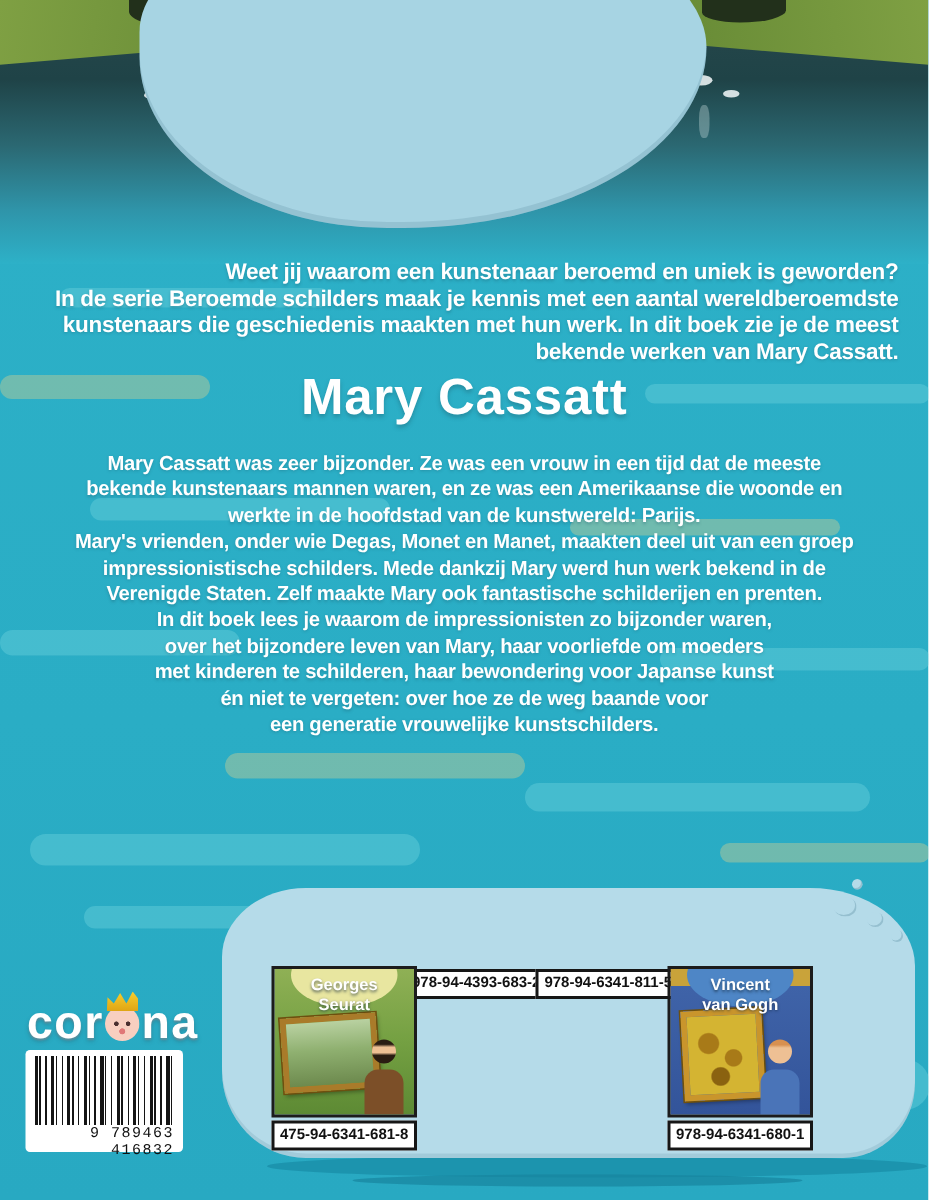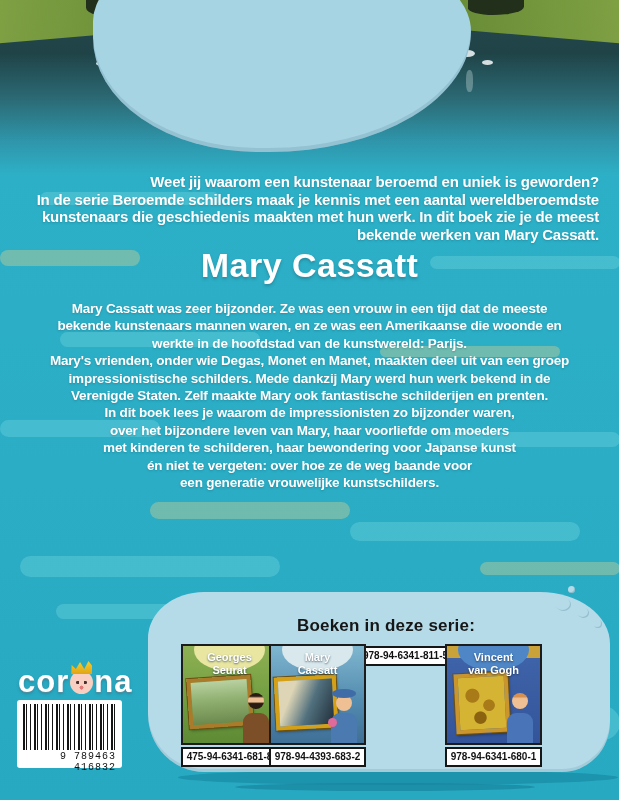--- a/index.html
+++ b/index.html
@@ -222,55 +222,40 @@
 een generatie vrouwelijke kunstschilders.</div>
 
   <div class="splash"></div>
   <i class="droplet dp1"></i>
   <i class="droplet dp2"></i>
   <i class="droplet dp3"></i>
   <i class="droplet dp4"></i>
   <div class="bottom-wave"></div>
   <div class="bottom-wave2"></div>
 
-  <div class="series-heading">Boeken in deze serie:</div>
 
   <div class="books-row">
 
     <div class="book-card bk-seurat">
       <div class="cover">
         <div class="cover-blob"></div>
         <div class="cover-title pre-line">Georges
 Seurat</div>
         <div class="frame">
             <div class="art"></div>
           </div>
         <div class="char">
           <i class="head"></i>
           <i class="torso"></i>
         </div>
       </div>
       <div class="isbn">475-94-6341-681-8</div>
     </div>
 
     <div class="book-card bk-cassatt">
-      <div class="cover">
-        <div class="cover-blob"></div>
-        <div class="cover-title pre-line">Mary
-Cassatt</div>
-        <div class="frame">
-            <div class="art"></div>
-          </div>
-        <div class="char">
-          <i class="hat"></i>
-          <i class="head"></i>
-          <i class="torso"></i>
-          <i class="bow"></i>
-        </div>
-      </div>
       <div class="isbn">978-94-4393-683-2</div>
     </div>
 
     <div class="book-card bk-davinci">
       <div class="isbn">978-94-6341-811-5</div>
     </div>
 
     <div class="book-card bk-vangogh">
       <div class="cover">
         <div class="cover-blob"></div>

